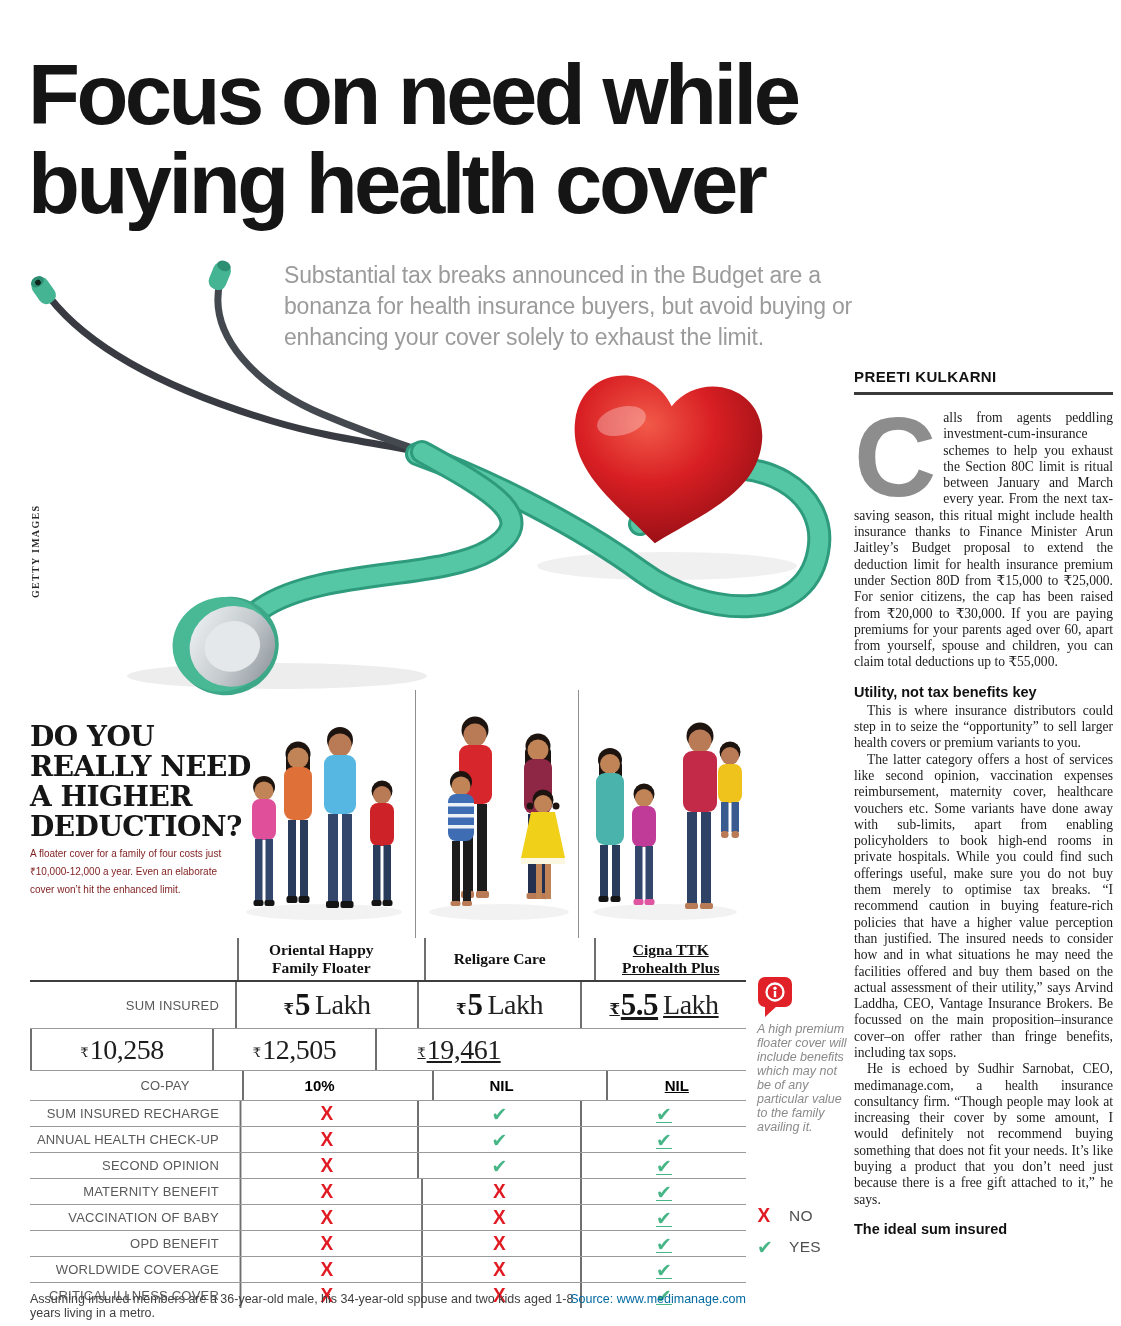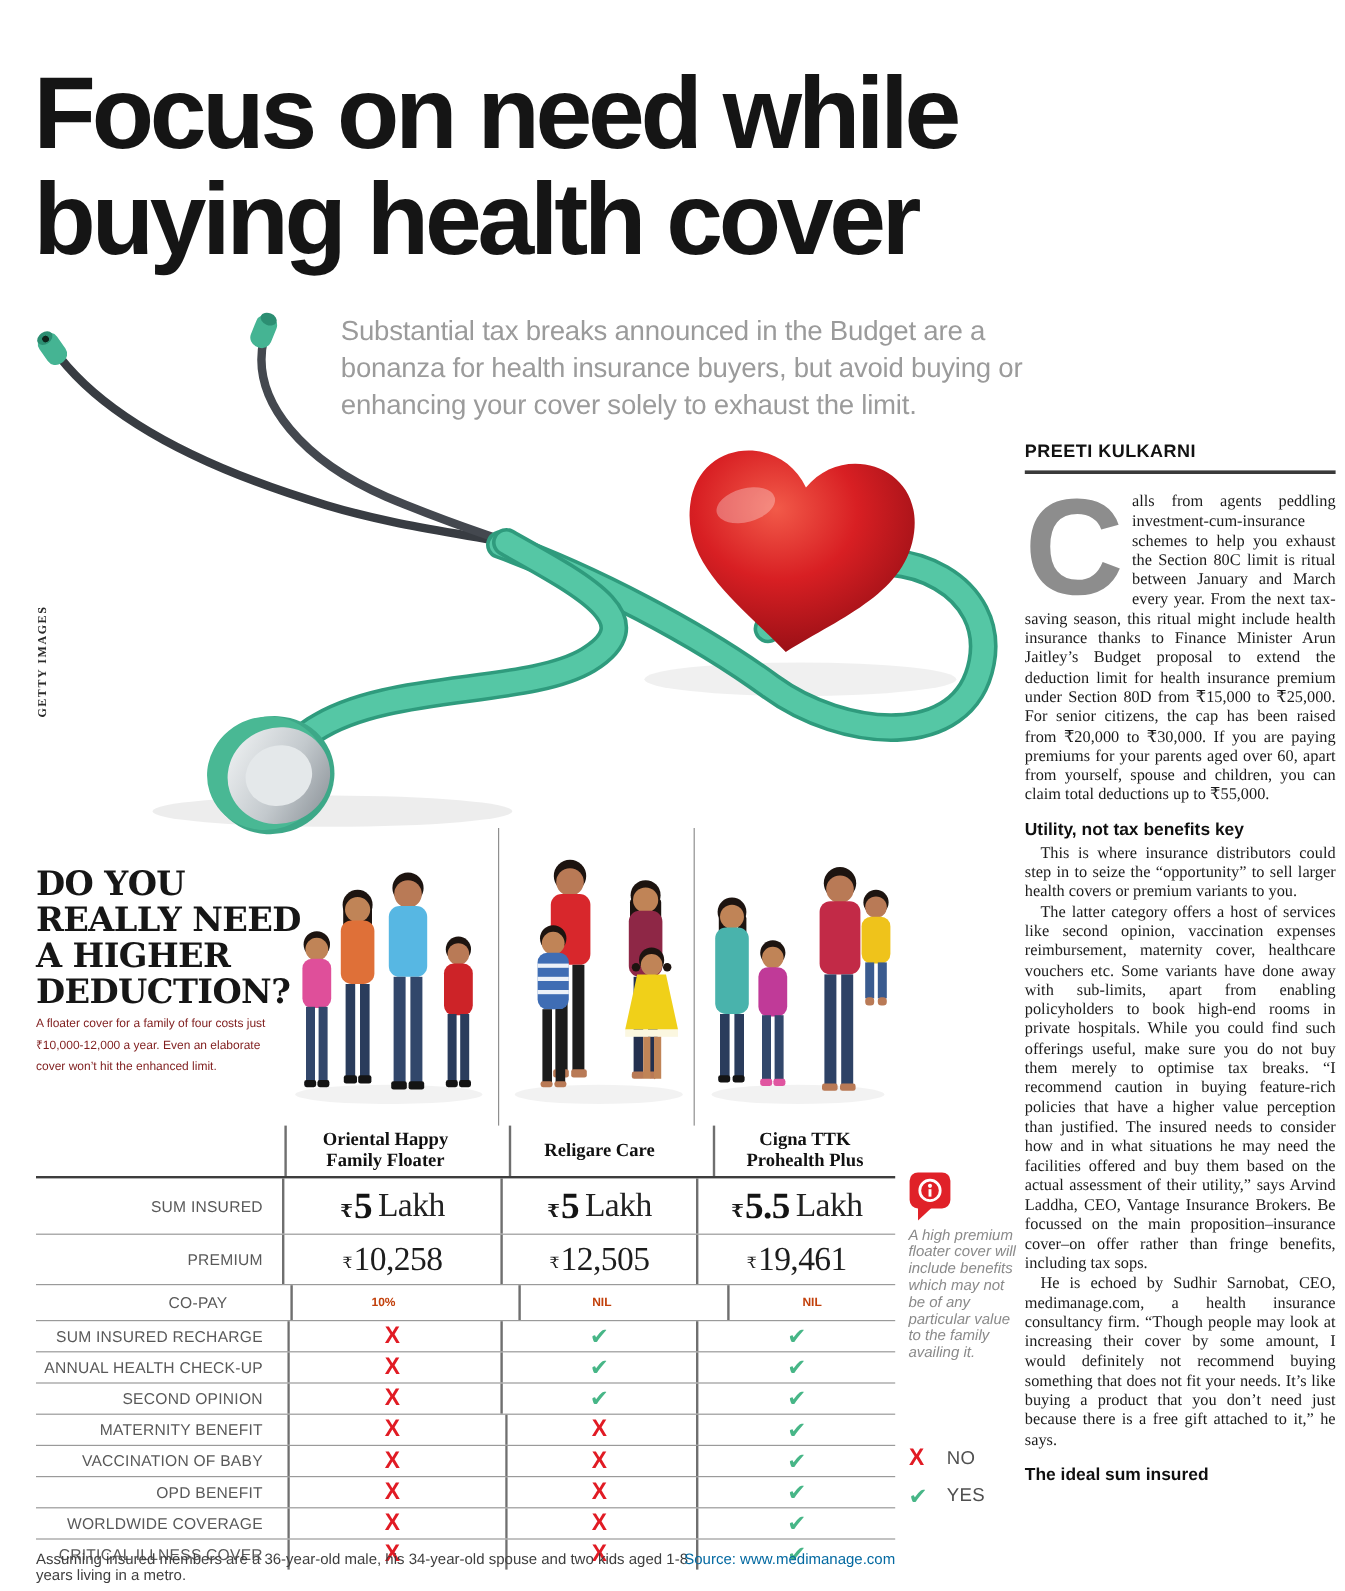--- a/index.html
+++ b/index.html
@@ -78,21 +78,21 @@
     width:205px;box-sizing:border-box;text-align:right;padding-right:16px;
     color:#595959;font-size:13px;letter-spacing:0.2px;
     display:flex;align-items:center;justify-content:flex-end;
   }
   .tcell{
     box-sizing:border-box;border-left:2px solid #6f6f6f;
     display:flex;align-items:center;justify-content:center;text-align:center;
   }
   .tcell.c1{width:182px;}
   .tcell.c2{width:163px;}
-  .tcell.c3{width:166px;}
+  .tcell.c3{width:166px;text-decoration:underline;}
   .trow.header{height:42px;gap:20px;}
   .trow.header .tcell{
     font-family:"Liberation Serif",serif;font-weight:bold;font-size:15.5px;
     line-height:18px;color:#111;padding:2px 12px;
   }
   .trow.si{height:46px;}
   .trow.prem{height:41px;}
   .trow.copay{height:29px;}
   .trow.feat{height:25px;}
   .cur{
@@ -105,21 +105,21 @@
     font-size:31px;letter-spacing:-0.5px;color:#141414;
   }
   .unit{
     font-family:"Liberation Serif",serif;font-weight:normal;
     font-size:28px;color:#222;margin-left:5px;letter-spacing:-0.5px;
   }
   .amt-med{
     font-family:"Liberation Serif",serif;font-size:28px;color:#1d1d1d;
     letter-spacing:-0.5px;
   }
-  .copay-val{font-weight:bold;font-size:10px;color:#c2410c;margin-left:36px;}
+  .copay-val{font-weight:bold;font-size:15px;color:#000000;margin-left:36px;}
   .mark{font-weight:bold;}
   .mark.no{color:#e11b24;font-size:20px;font-family:"Liberation Sans",sans-serif;transform:scaleX(0.95);}
   .mark.yes{color:#47b687;font-size:19px;font-family:"DejaVu Sans",sans-serif;}
 
   
   .ann-icon{left:757px;top:976px;}
   .ann-note{
     left:757px;top:1022px;width:97px;
     font-style:italic;font-size:12.5px;line-height:14px;color:#8a8a8a;
   }
@@ -360,21 +360,20 @@
         <span class="unit">Lakh</span>
       </div>
     <div class="tcell c3">
         <span class="cur">₹</span>
         <span class="amt-big">5.5</span>
         <span class="unit">Lakh</span>
       </div>
   </div>
 
   <div class="trow prem">
-    <div class="tlabel">PREMIUM</div>
     <div class="tcell c1">
         <span class="cur sm">₹</span>
         <span class="amt-med">10,258</span>
       </div>
     <div class="tcell c2">
         <span class="cur sm">₹</span>
         <span class="amt-med">12,505</span>
       </div>
     <div class="tcell c3">
         <span class="cur sm">₹</span>

